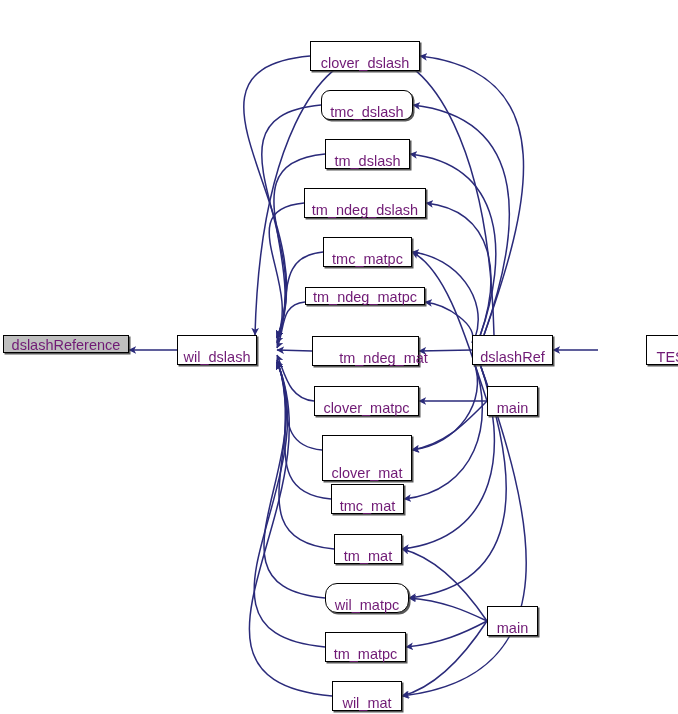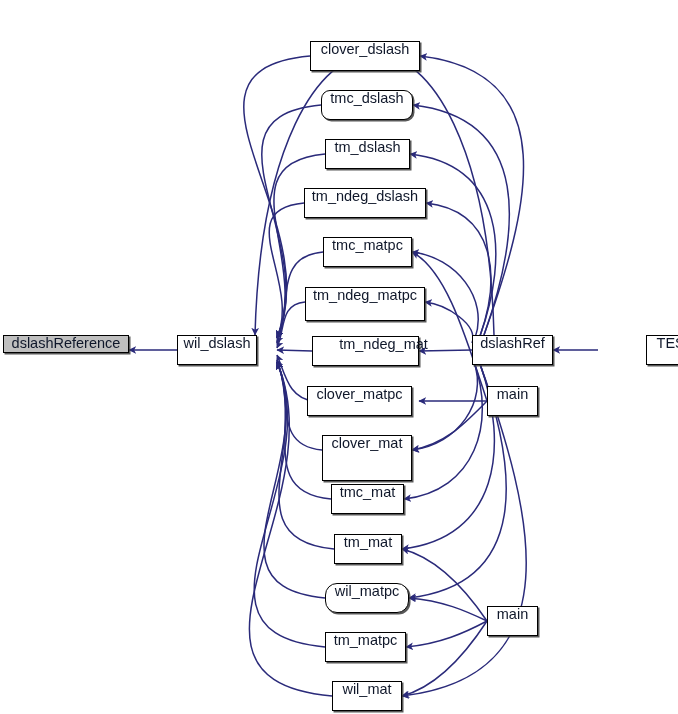--- a/index.html
+++ b/index.html
@@ -23,25 +23,25 @@
     top: 0;
     width: 678px;
     height: 714px;
     pointer-events: none;
   }
   .node {
     position: absolute;
     box-sizing: border-box;
     border: 1px solid #000000;
     background: #ffffff;
-    color: #0f172a;
+    color: #701a75;
     font-size: 14.5px;
     line-height: 1;
     display: flex;
-    align-items: flex-start;
+    align-items: flex-end;
     justify-content: center;
     white-space: nowrap;
     box-shadow: 1.5px 1.5px 0 rgba(60,60,60,0.85);
     z-index: 5;
   }
   .node.root {
     background: #bfbfbf;
   }
   .node-label {
     display: block;
@@ -110,27 +110,27 @@
       </div>
       <div class="node" style="left: 325px; top: 139px; width: 85px; height: 30px;">
         <span class="node-label">tm_dslash</span>
       </div>
       <div class="node" style="left: 304px; top: 188px; width: 122px; height: 30px;">
         <span class="node-label">tm_ndeg_dslash</span>
       </div>
       <div class="node" style="left: 323px; top: 237px; width: 89px; height: 30px;">
         <span class="node-label">tmc_matpc</span>
       </div>
-      <div class="node" style="left: 305px; top: 287px; width: 120px; height: 34px;">
+      <div class="node" style="left: 305px; top: 287px; width: 120px; height: 18px;">
         <span class="node-label">tm_ndeg_matpc</span>
       </div>
       <div class="node" style="left: 312px; top: 336px; width: 107px; height: 30px; padding-left: 36px;">
         <span class="node-label">tm_ndeg_mat</span>
       </div>
-      <div class="node" style="left: 307px; top: 386px; width: 105px; height: 30px;">
+      <div class="node" style="left: 314px; top: 386px; width: 105px; height: 30px;">
         <span class="node-label">clover_matpc</span>
       </div>
       <div class="node" style="left: 322px; top: 435px; width: 90px; height: 46px;">
         <span class="node-label">clover_mat</span>
       </div>
       <div class="node" style="left: 331px; top: 484px; width: 73px; height: 30px;">
         <span class="node-label">tmc_mat</span>
       </div>
       <div class="node" style="left: 334px; top: 534px; width: 68px; height: 30px;">
         <span class="node-label">tm_mat</span>

